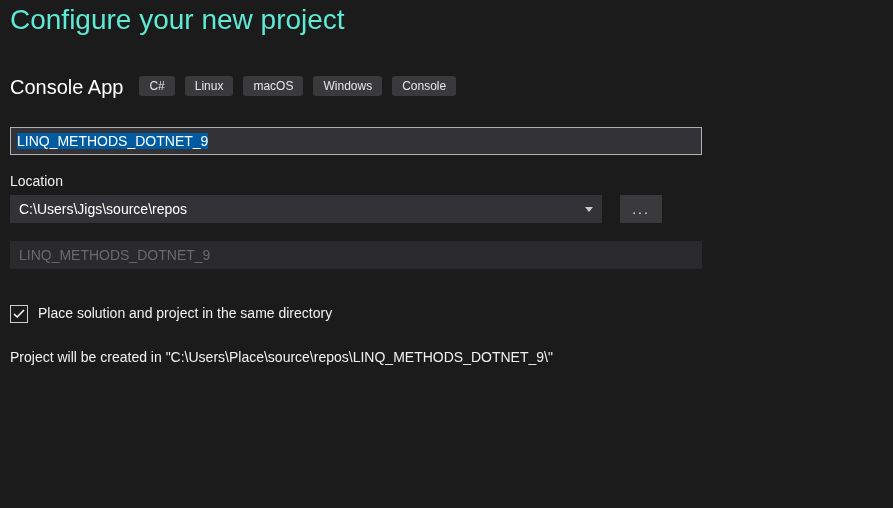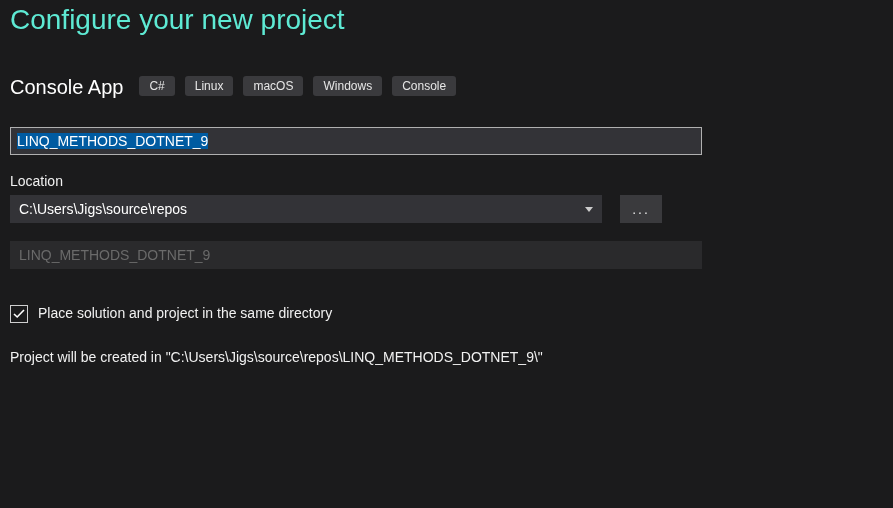--- a/index.html
+++ b/index.html
@@ -182,13 +182,13 @@
 
 <div class="checkbox-row">
   <div class="checkbox">
     <svg viewBox="0 0 12 12">
       <path d="M1 6 L4.2 9 L11 2" stroke="#ffffff" stroke-width="1.6" fill="none"></path>
     </svg>
   </div>
   <span class="checkbox-label">Place solution and project in the same directory</span>
 </div>
 
-<div class="summary">Project will be created in "C:\Users\Jigs\source\repos\LINQ_METHODS_DOTNET_9\"</div>
+<div class="summary">Project will be created in "C:\Users\Place\source\repos\LINQ_METHODS_DOTNET_9\"</div>
 
 </body></html>

